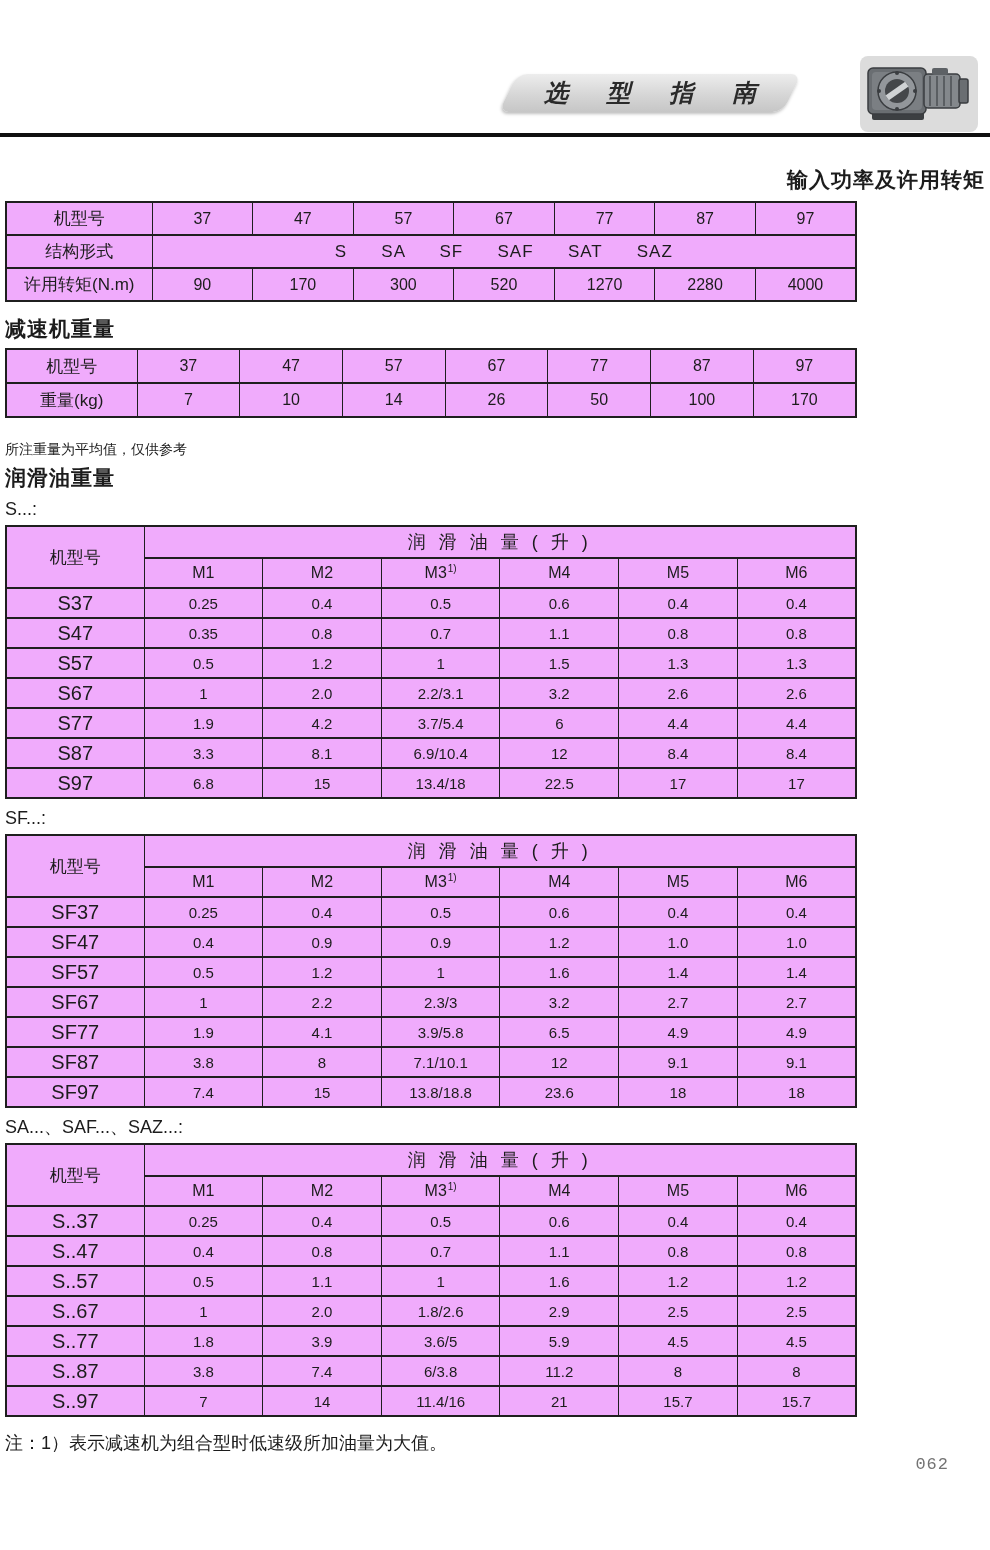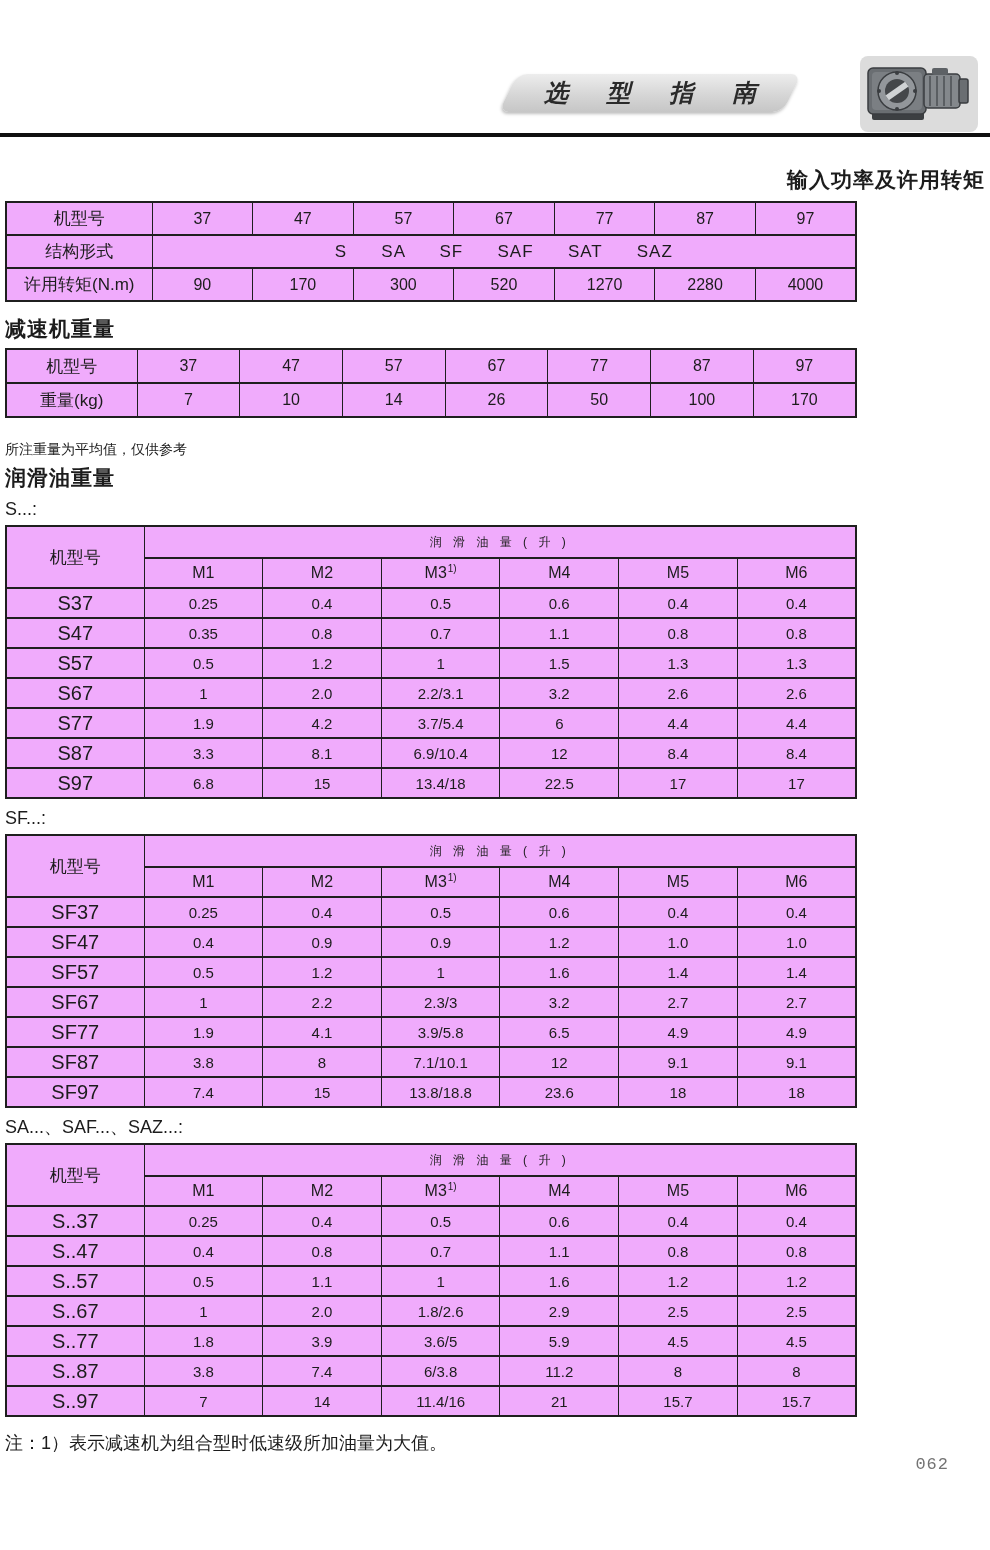--- a/index.html
+++ b/index.html
@@ -40,21 +40,21 @@
   td, th { text-align:center; vertical-align:middle; font-weight:normal; padding:0; overflow:hidden; white-space:nowrap; }
 
   .spec-table { margin-top:7px; }
   .spec-table td { height:31px; font-size:16px; }
   .weight-table { margin-top:5px; }
   .weight-table td { height:32px; font-size:16px; }
   td.lbl { font-size:17px; }
   td.pre { white-space:pre; font-size:17px; letter-spacing:1px; }
 
   .oil-table { margin-top:4px; }
-  .oil-table th.group { height:30px; font-size:12px; letter-spacing:4px; }
+  .oil-table th.group { height:30px; font-size:18px; letter-spacing:4px; }
   .oil-table th.mcol { height:28px; font-size:16px; }
   .oil-table th.model { font-size:17px; }
   .oil-table td { height:28px; font-size:15px; }
   .oil-table td.model-cell { font-size:20px; }
   sup { font-size:10px; vertical-align:super; line-height:0; margin-left:1px; }
 
   .footnote { font-size:18px; margin-top:16px; line-height:20px; }
   .page-number { text-align:right; padding-right:36px; margin-top:2px; font-size:17px; color:#737373; letter-spacing:1px;font-family:Liberation Mono, monospace; }
 </style>
 </head>

